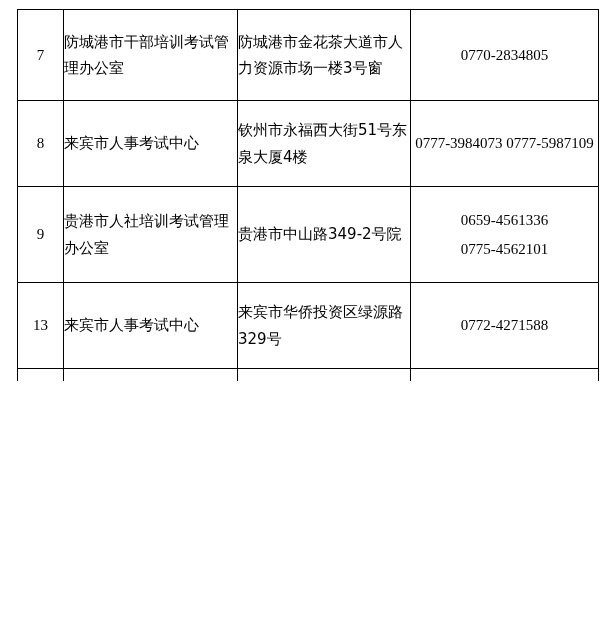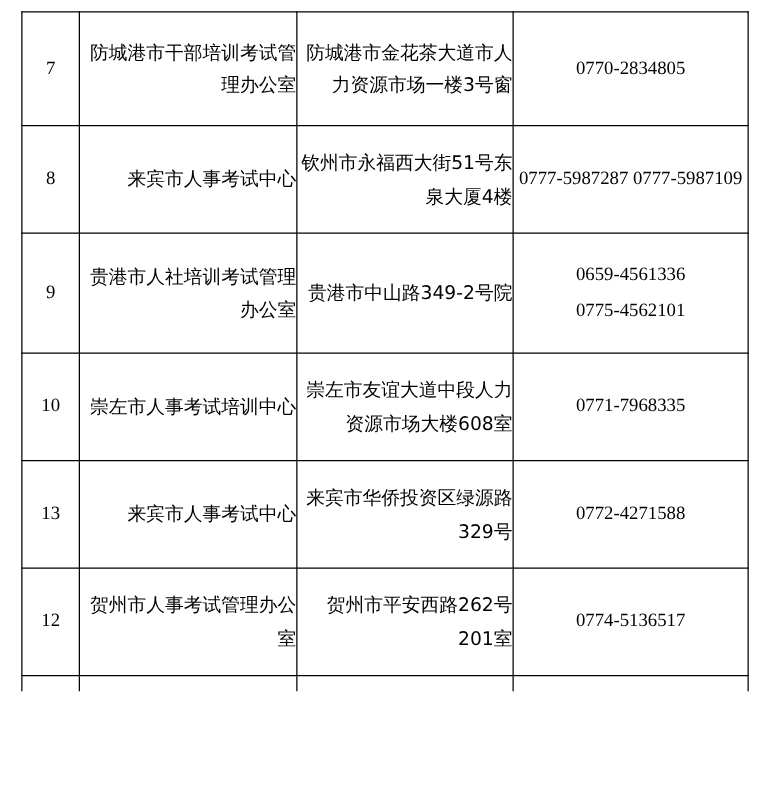--- a/index.html
+++ b/index.html
@@ -39,21 +39,21 @@
   col.c-addr  { width: 173px; }
   col.c-phone { width: 188px; }
 
   td.index-cell {
     text-align: center;
     font-size: 14px;
     font-family: "Liberation Serif", serif;
   }
   td.org-cell,
   td.addr-cell {
-    text-align: right;
+    text-align: left;
     padding: 10px 9px 10px 11px;
   }
   td.phone-cell {
     text-align: center;
     padding: 10px 6px;
     font-family: "Liberation Serif", serif;
     font-size: 14.5px;
   }
   td.phone-cell .phone-line {
     display: block;
@@ -88,54 +88,38 @@
         <td class="addr-cell cn">防城港市金花茶大道市人力资源市场一楼3号窗</td>
         <td class="phone-cell">
           <span class="phone-line">0770-2834805</span>
         </td>
       </tr>
       <tr class="row-8">
         <td class="index-cell">8</td>
         <td class="org-cell cn">来宾市人事考试中心</td>
         <td class="addr-cell cn">钦州市永福西大街51号东泉大厦4楼</td>
         <td class="phone-cell">
-          <span class="phone-line">0777-5987287 0777-5987109</span>
+          <span class="phone-line">0777-3984073 0777-5987109</span>
         </td>
       </tr>
       <tr class="row-9">
         <td class="index-cell">9</td>
         <td class="org-cell cn">贵港市人社培训考试管理办公室</td>
         <td class="addr-cell cn">贵港市中山路349-2号院</td>
         <td class="phone-cell">
           <span class="phone-line">0659-4561336</span>
           <span class="phone-line">0775-4562101</span>
         </td>
       </tr>
-      <tr class="row-10">
-        <td class="index-cell">10</td>
-        <td class="org-cell cn">崇左市人事考试培训中心</td>
-        <td class="addr-cell cn">崇左市友谊大道中段人力资源市场大楼608室</td>
-        <td class="phone-cell">
-          <span class="phone-line">0771-7968335</span>
-        </td>
-      </tr>
       <tr class="row-11">
         <td class="index-cell">13</td>
         <td class="org-cell cn">来宾市人事考试中心</td>
         <td class="addr-cell cn">来宾市华侨投资区绿源路329号</td>
         <td class="phone-cell">
           <span class="phone-line">0772-4271588</span>
-        </td>
-      </tr>
-      <tr class="row-12">
-        <td class="index-cell">12</td>
-        <td class="org-cell cn">贺州市人事考试管理办公室</td>
-        <td class="addr-cell cn">贺州市平安西路262号201室</td>
-        <td class="phone-cell">
-          <span class="phone-line">0774-5136517</span>
         </td>
       </tr>
       <tr class="row-partial">
         <td></td>
         <td></td>
         <td></td>
         <td></td>
       </tr>
     </tbody>
   </table>

